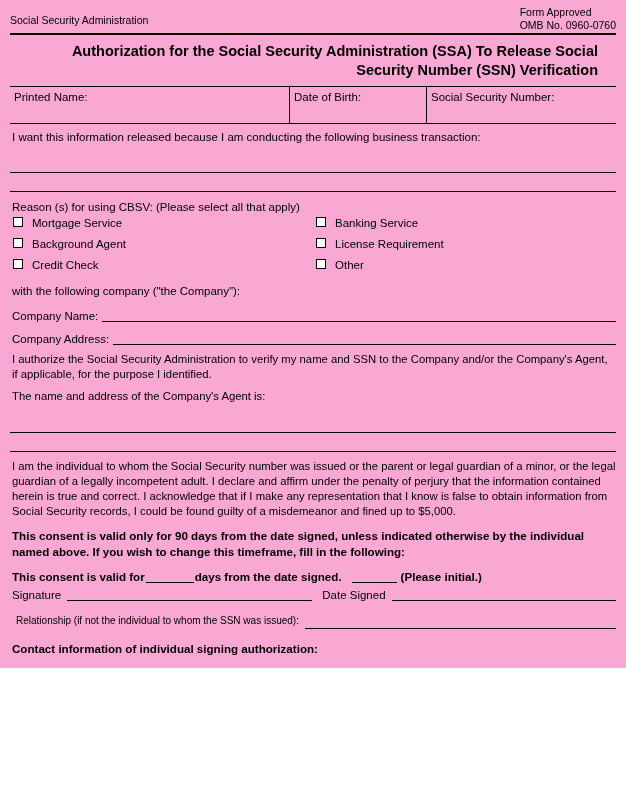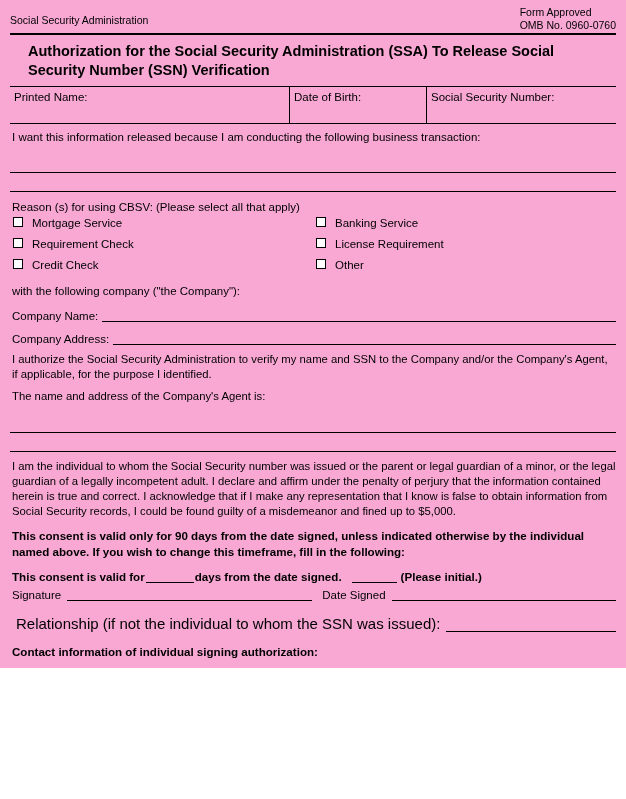--- a/index.html
+++ b/index.html
@@ -35,21 +35,21 @@
   .hdr-right {
     text-align: left;
     font-size: 10.5px;
     line-height: 12.5px;
   }
   .rule-thick {
     border-top: 2px solid #000;
     height: 0;
   }
   .title {
-    text-align: left;
+    text-align: right;
     font-weight: bold;
     font-size: 14.5px;
     line-height: 19px;
     padding: 7px 18px 6px 18px;
   }
   .row-3 {
     display: flex;
     border-top: 1px solid #000;
     border-bottom: 1px solid #000;
     height: 36px;
@@ -150,22 +150,21 @@
     align-items: flex-end;
     font-size: 11.5px;
     margin-top: 4px;
   }
   .sigrow .lbl { white-space: nowrap; padding-left: 2px; }
   .sig-fill-1 { flex: 0 0 245px; border-bottom: 1px solid #000; height: 13px; margin-left: 6px; margin-right: 8px; }
   .sig-fill-2 { flex: 1; border-bottom: 1px solid #000; height: 13px; margin-left: 6px; }
 
   .relrow {
     display: flex;
-    align-items: flex-end;
-    font-size: 15px;
+    font-size: 10px;
     margin-top: 14px;
   }
   .relrow .lbl { white-space: nowrap; padding-left: 6px; }
   .relrow .fill { flex: 1; border-bottom: 1px solid #000; height: 13px; margin-left: 6px; }
 
   .contact-head {
     font-size: 11.6px;
     font-weight: bold;
     padding: 13px 0 0 2px;
   }
@@ -222,21 +221,21 @@
   <div class="section-label">Reason (s) for using CBSV: (Please select all that apply)</div>
 
   <div class="checkgrid">
     <div class="checkcol">
       <div class="checkitem">
         <span class="box"></span>
         <span>Mortgage Service</span>
       </div>
       <div class="checkitem">
         <span class="box"></span>
-        <span>Requirement Check</span>
+        <span>Background Agent</span>
       </div>
       <div class="checkitem">
         <span class="box"></span>
         <span>Credit Check</span>
       </div>
     </div>
     <div class="checkcol">
       <div class="checkitem">
         <span class="box"></span>
         <span>Banking Service</span>

